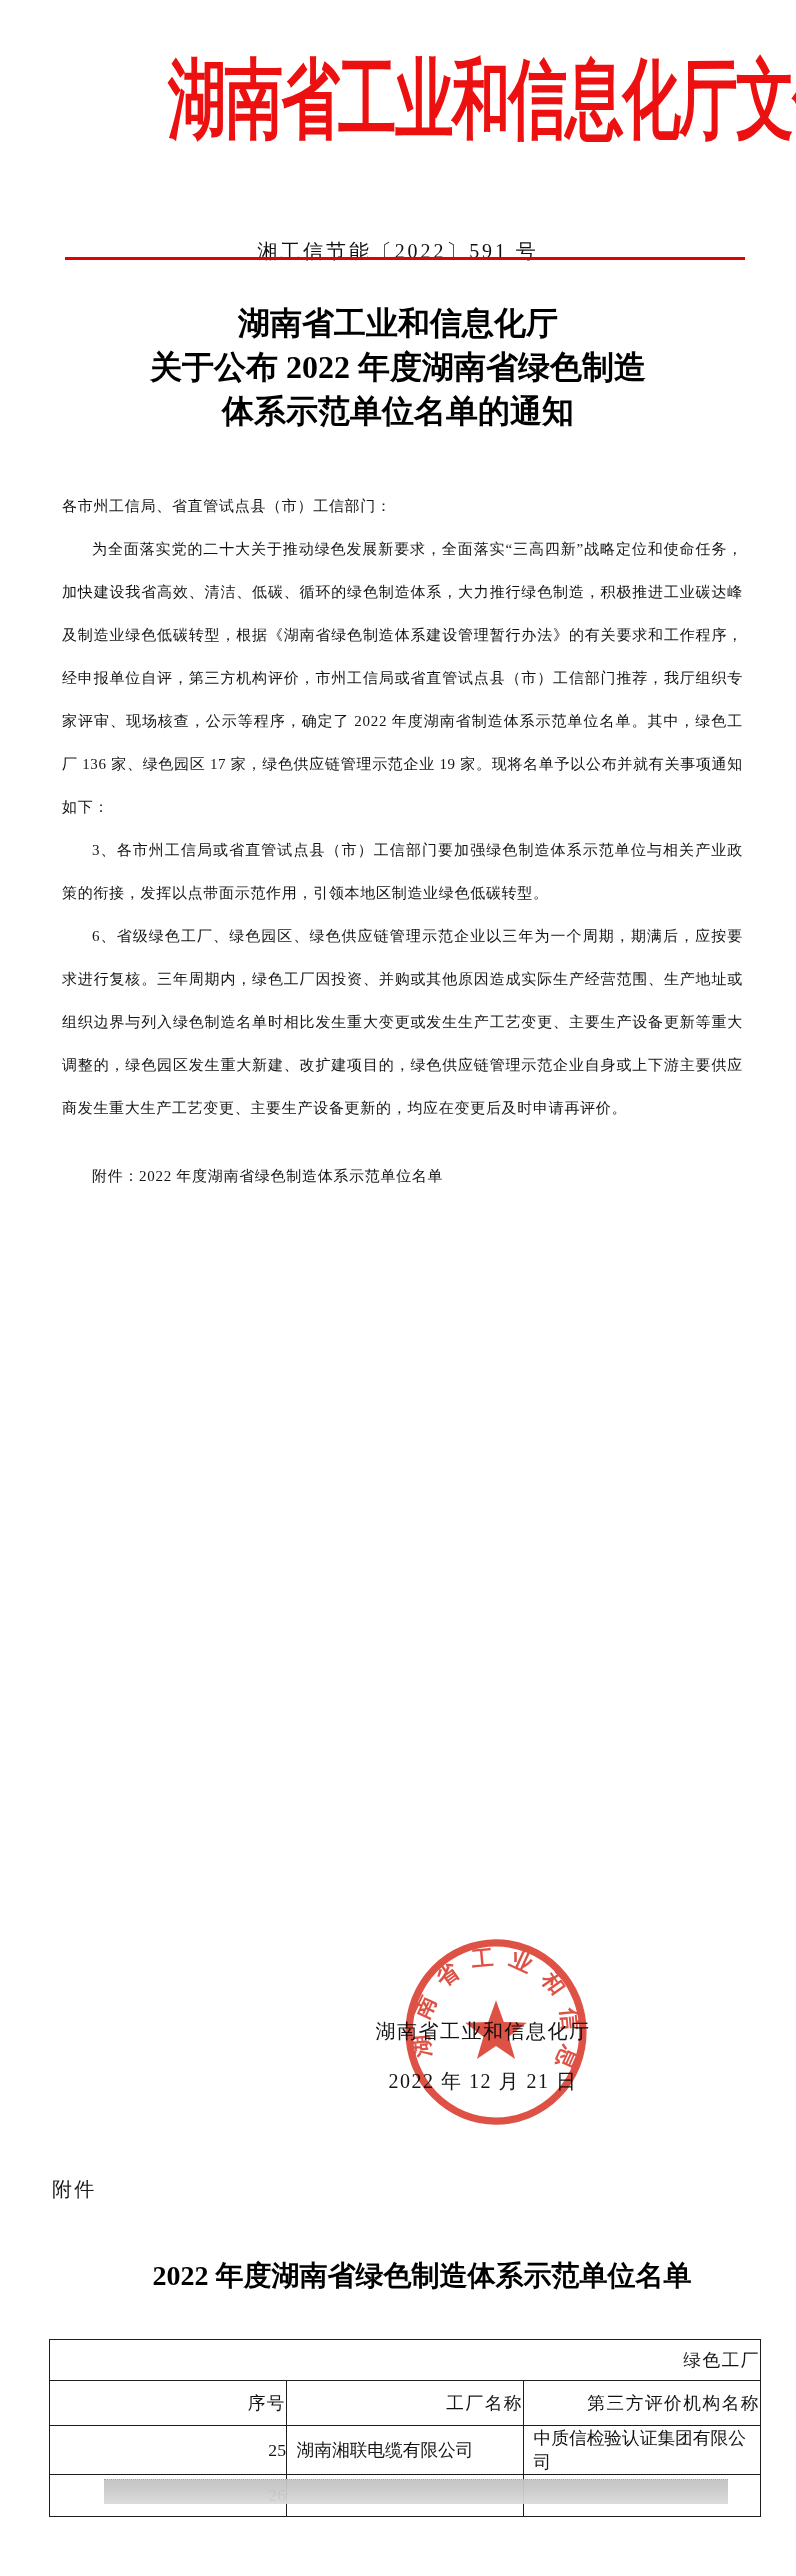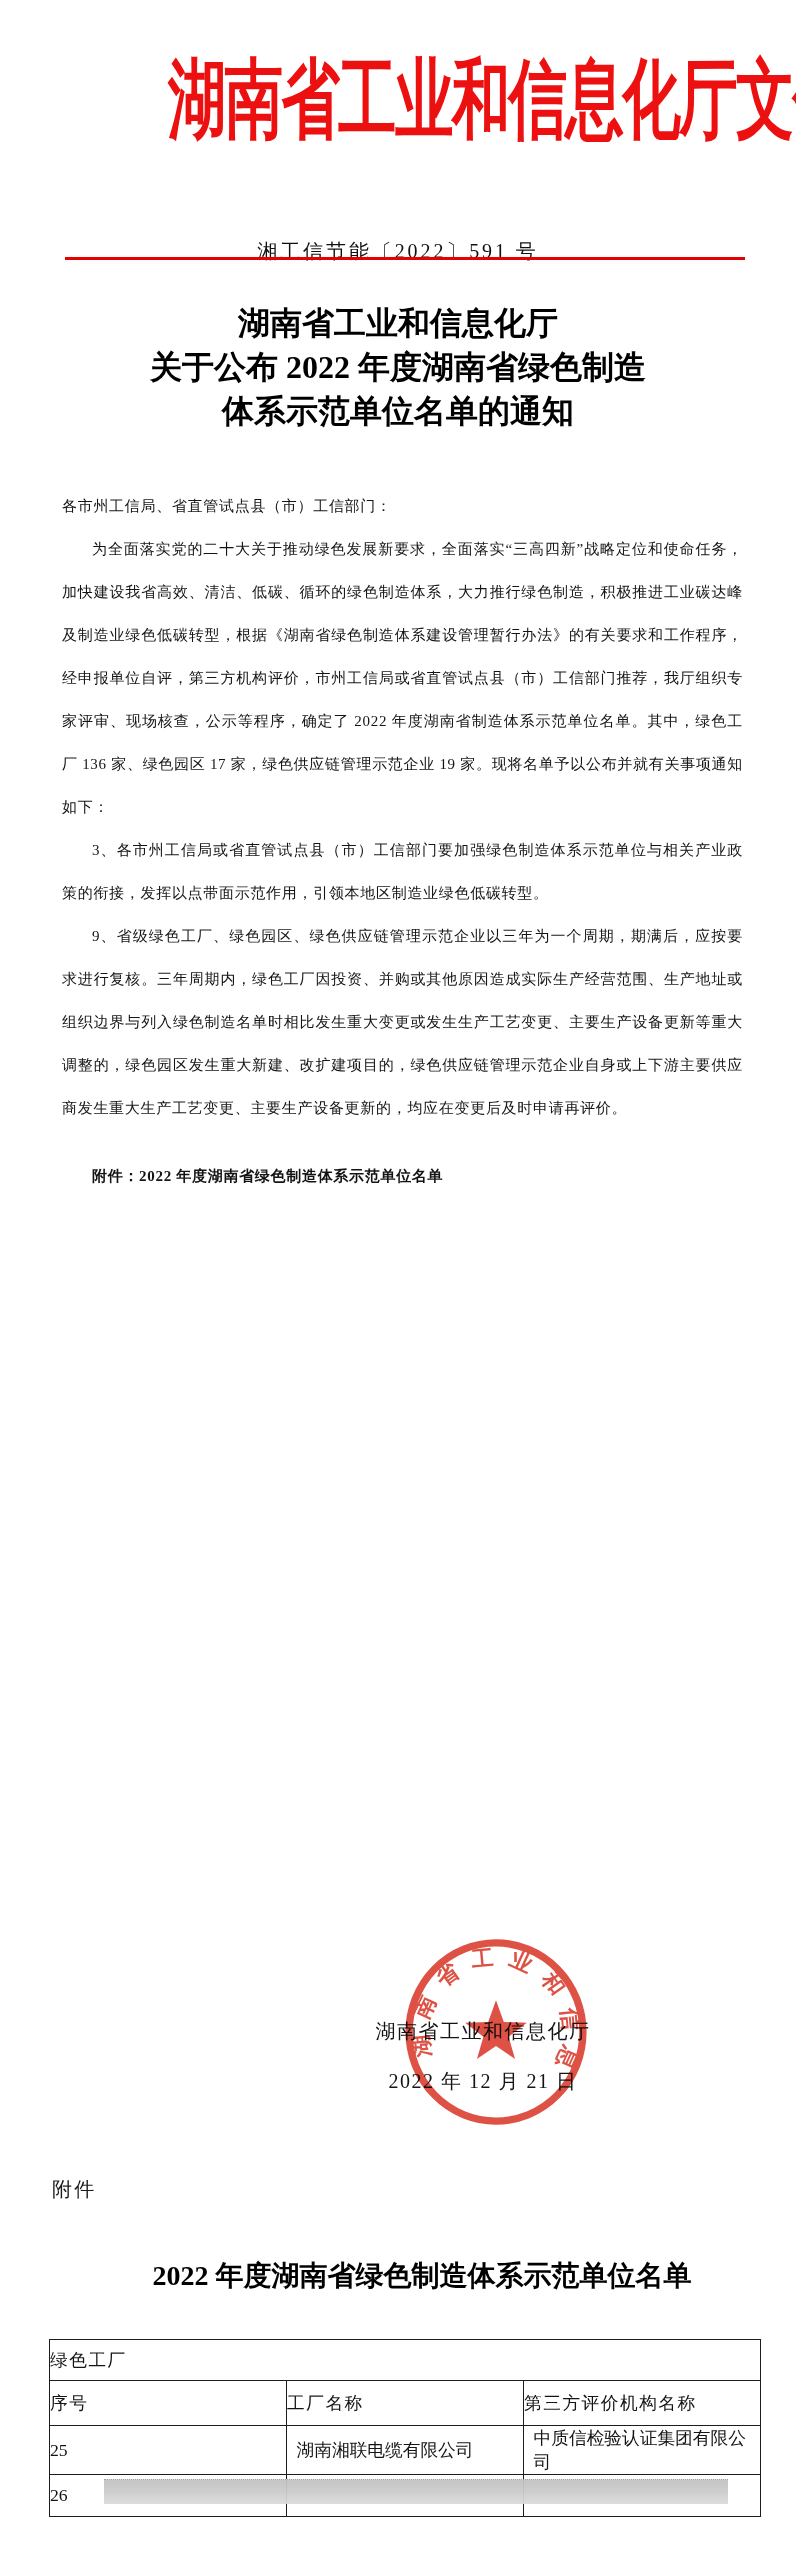--- a/index.html
+++ b/index.html
@@ -70,21 +70,21 @@
     top: 485px; left: 62px;
     width: 681px;
     font-size: 15px;
     line-height: 43px;
     letter-spacing: 0.7px;
     text-align: justify;
     color: #141414;
   }
   .body-text p { margin: 0; text-indent: 2em; }
   .body-text p.salutation { text-indent: 0; }
-  .body-text p.attachment-note { margin-top: 25px; font-weight: bold; }
+  .body-text p.attachment-note { margin-top: 25px; }
 
   
   .signature-block {
     position: absolute;
     top: 2018px; left: 328px;
     width: 310px;
     text-align: center;
     font-size: 20px;
     letter-spacing: 1.5px;
     color: #141414;
@@ -126,21 +126,21 @@
   }
   .roster {
     border-collapse: collapse;
     width: 100%;
     table-layout: fixed;
     font-size: 17.7px;
     color: #141414;
   }
   .roster td {
     border: 1.5px solid #1c1c1c;
-    text-align: left;
+    text-align: right;
     padding: 0;
     overflow: hidden;
   }
   .roster .col-no    { width: 52px;  }
   .roster .col-name  { width: 339px; }
   .roster .col-org   { width: 319px; }
   .row-section  td { height: 40px; letter-spacing: 1.5px; }
   .row-header   td { height: 44px; letter-spacing: 1.5px; }
   .row-entry    td { height: 43px; }
   .row-entry td.cell-left { text-align: left; padding-left: 9.6px; }
@@ -171,21 +171,21 @@
   <div class="doc-title">
     <div>湖南省工业和信息化厅</div>
     <div>关于公布 2022 年度湖南省绿色制造</div>
     <div>体系示范单位名单的通知</div>
   </div>
 
   <div class="body-text">
     <p class="salutation">各市州工信局、省直管试点县（市）工信部门：</p>
     <p>为全面落实党的二十大关于推动绿色发展新要求，全面落实“三高四新”战略定位和使命任务，加快建设我省高效、清洁、低碳、循环的绿色制造体系，大力推行绿色制造，积极推进工业碳达峰及制造业绿色低碳转型，根据《湖南省绿色制造体系建设管理暂行办法》的有关要求和工作程序，经申报单位自评，第三方机构评价，市州工信局或省直管试点县（市）工信部门推荐，我厅组织专家评审、现场核查，公示等程序，确定了 2022 年度湖南省制造体系示范单位名单。其中，绿色工厂 136 家、绿色园区 17 家，绿色供应链管理示范企业 19 家。现将名单予以公布并就有关事项通知如下：</p>
     <p>3、各市州工信局或省直管试点县（市）工信部门要加强绿色制造体系示范单位与相关产业政策的衔接，发挥以点带面示范作用，引领本地区制造业绿色低碳转型。</p>
-    <p>9、省级绿色工厂、绿色园区、绿色供应链管理示范企业以三年为一个周期，期满后，应按要求进行复核。三年周期内，绿色工厂因投资、并购或其他原因造成实际生产经营范围、生产地址或组织边界与列入绿色制造名单时相比发生重大变更或发生生产工艺变更、主要生产设备更新等重大调整的，绿色园区发生重大新建、改扩建项目的，绿色供应链管理示范企业自身或上下游主要供应商发生重大生产工艺变更、主要生产设备更新的，均应在变更后及时申请再评价。</p>
+    <p>6、省级绿色工厂、绿色园区、绿色供应链管理示范企业以三年为一个周期，期满后，应按要求进行复核。三年周期内，绿色工厂因投资、并购或其他原因造成实际生产经营范围、生产地址或组织边界与列入绿色制造名单时相比发生重大变更或发生生产工艺变更、主要生产设备更新等重大调整的，绿色园区发生重大新建、改扩建项目的，绿色供应链管理示范企业自身或上下游主要供应商发生重大生产工艺变更、主要生产设备更新的，均应在变更后及时申请再评价。</p>
     <p class="attachment-note">附件：2022 年度湖南省绿色制造体系示范单位名单</p>
   </div>
 
   <div class="signature-block">
     <div>湖南省工业和信息化厅</div>
     <div class="signature-date">2022 年 12 月 21 日</div>
   </div>
 
   <svg class="seal" viewBox="0 0 252 258" xmlns="http://www.w3.org/2000/svg">
     <ellipse cx="126" cy="129" rx="118" ry="121" fill="none" stroke="#dc4337" stroke-width="10"></ellipse>

